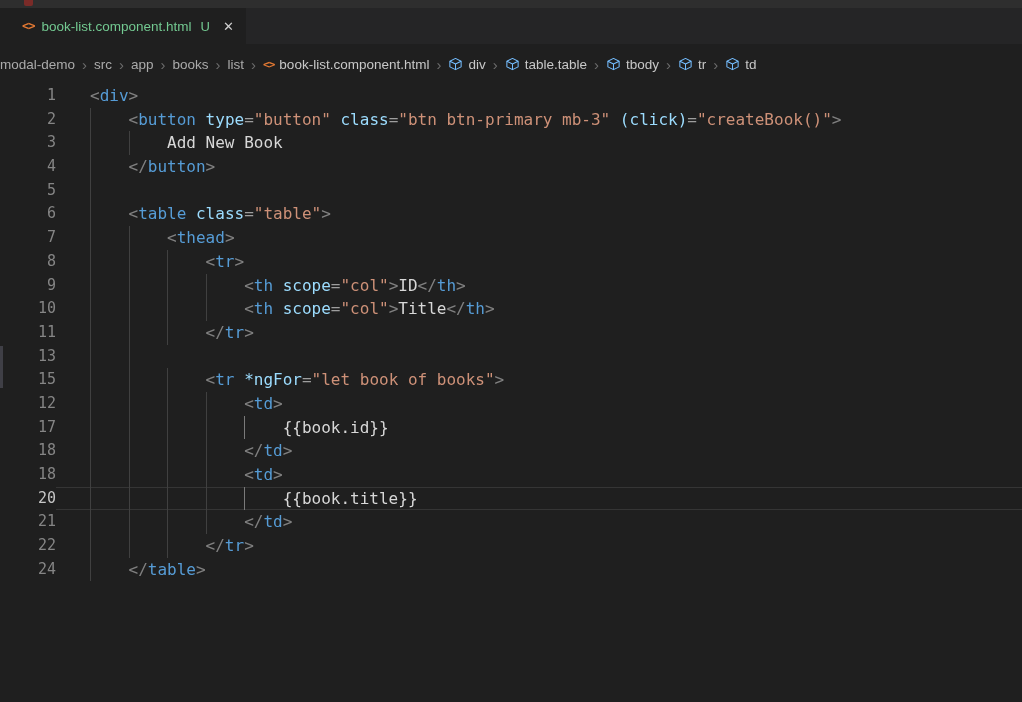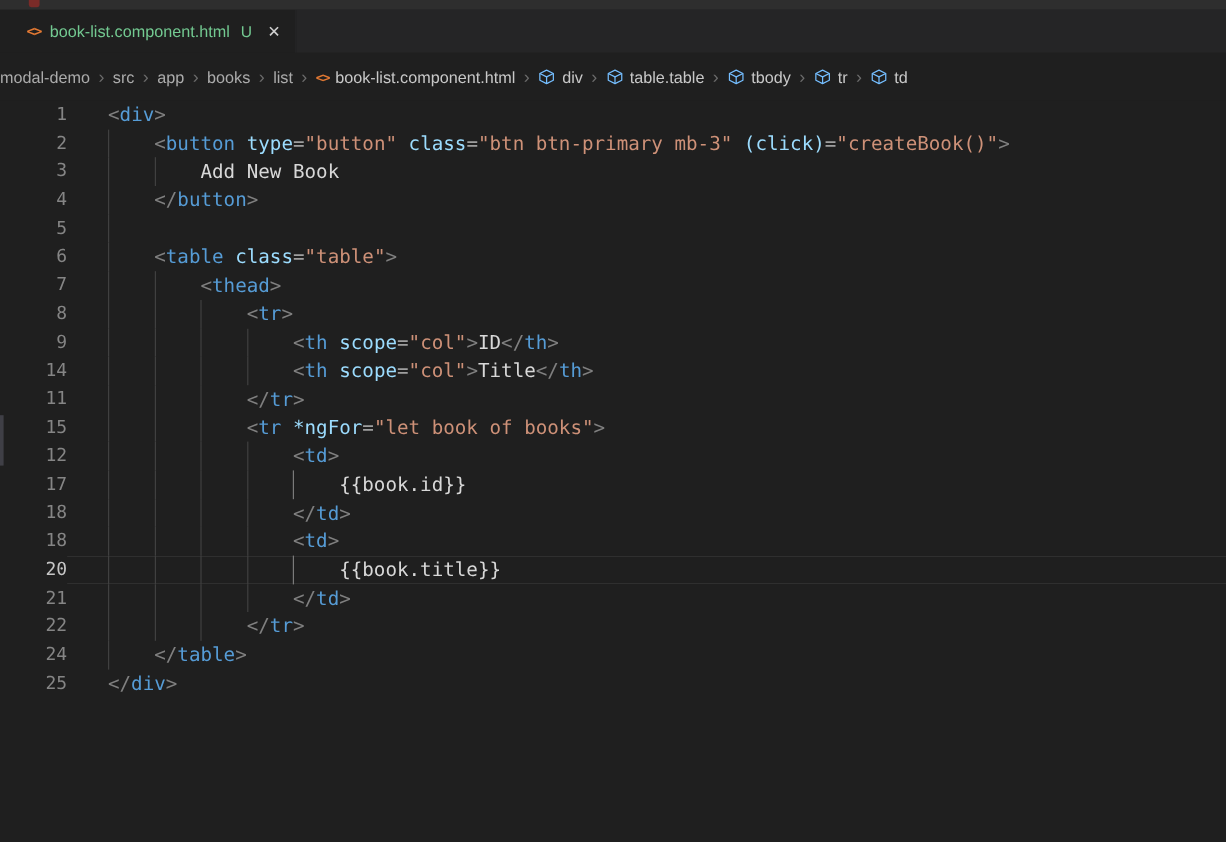--- a/index.html
+++ b/index.html
@@ -183,26 +183,30 @@
       </div>
       <div class="line">
         <div class="ln">8</div>
         <div class="code"><div class="guide" style="left: calc(0ch + 34px);"></div><div class="guide" style="left: calc(4ch + 34px);"></div><div class="guide" style="left: calc(8ch + 34px);"></div><span class="t-ws">            </span><span class="t-p">&lt;</span><span class="t-tag">tr</span><span class="t-p">&gt;</span></div>
       </div>
       <div class="line">
         <div class="ln">9</div>
         <div class="code"><div class="guide" style="left: calc(0ch + 34px);"></div><div class="guide" style="left: calc(4ch + 34px);"></div><div class="guide" style="left: calc(8ch + 34px);"></div><div class="guide" style="left: calc(12ch + 34px);"></div><span class="t-ws">                </span><span class="t-p">&lt;</span><span class="t-tag">th</span><span class="t-ws"> </span><span class="t-attr">scope</span><span class="t-eq">=</span><span class="t-str">"col"</span><span class="t-p">&gt;</span><span class="t-txt">ID</span><span class="t-p">&lt;/</span><span class="t-tag">th</span><span class="t-p">&gt;</span></div>
       </div>
       <div class="line">
-        <div class="ln">14</div>
+        <div class="ln">10</div>
         <div class="code"><div class="guide" style="left: calc(0ch + 34px);"></div><div class="guide" style="left: calc(4ch + 34px);"></div><div class="guide" style="left: calc(8ch + 34px);"></div><div class="guide" style="left: calc(12ch + 34px);"></div><span class="t-ws">                </span><span class="t-p">&lt;</span><span class="t-tag">th</span><span class="t-ws"> </span><span class="t-attr">scope</span><span class="t-eq">=</span><span class="t-str">"col"</span><span class="t-p">&gt;</span><span class="t-txt">Title</span><span class="t-p">&lt;/</span><span class="t-tag">th</span><span class="t-p">&gt;</span></div>
       </div>
       <div class="line">
         <div class="ln">11</div>
         <div class="code"><div class="guide" style="left: calc(0ch + 34px);"></div><div class="guide" style="left: calc(4ch + 34px);"></div><div class="guide" style="left: calc(8ch + 34px);"></div><span class="t-ws">            </span><span class="t-p">&lt;/</span><span class="t-tag">tr</span><span class="t-p">&gt;</span></div>
+      </div>
+      <div class="line">
+        <div class="ln">13</div>
+        <div class="code"><div class="guide" style="left: calc(0ch + 34px);"></div><div class="guide" style="left: calc(4ch + 34px);"></div></div>
       </div>
       <div class="line">
         <div class="ln">15</div>
         <div class="code"><div class="guide" style="left: calc(0ch + 34px);"></div><div class="guide" style="left: calc(4ch + 34px);"></div><div class="guide" style="left: calc(8ch + 34px);"></div><span class="t-ws">            </span><span class="t-p">&lt;</span><span class="t-tag">tr</span><span class="t-ws"> </span><span class="t-attr">*ngFor</span><span class="t-eq">=</span><span class="t-str">"let book of books"</span><span class="t-p">&gt;</span></div>
       </div>
       <div class="line">
         <div class="ln">12</div>
         <div class="code"><div class="guide" style="left: calc(0ch + 34px);"></div><div class="guide" style="left: calc(4ch + 34px);"></div><div class="guide" style="left: calc(8ch + 34px);"></div><div class="guide" style="left: calc(12ch + 34px);"></div><span class="t-ws">                </span><span class="t-p">&lt;</span><span class="t-tag">td</span><span class="t-p">&gt;</span></div>
       </div>
       <div class="line">
@@ -226,20 +230,16 @@
         <div class="code"><div class="guide" style="left: calc(0ch + 34px);"></div><div class="guide" style="left: calc(4ch + 34px);"></div><div class="guide" style="left: calc(8ch + 34px);"></div><div class="guide" style="left: calc(12ch + 34px);"></div><span class="t-ws">                </span><span class="t-p">&lt;/</span><span class="t-tag">td</span><span class="t-p">&gt;</span></div>
       </div>
       <div class="line">
         <div class="ln">22</div>
         <div class="code"><div class="guide" style="left: calc(0ch + 34px);"></div><div class="guide" style="left: calc(4ch + 34px);"></div><div class="guide" style="left: calc(8ch + 34px);"></div><span class="t-ws">            </span><span class="t-p">&lt;/</span><span class="t-tag">tr</span><span class="t-p">&gt;</span></div>
       </div>
       <div class="line">
         <div class="ln">24</div>
         <div class="code"><div class="guide" style="left: calc(0ch + 34px);"></div><span class="t-ws">    </span><span class="t-p">&lt;/</span><span class="t-tag">table</span><span class="t-p">&gt;</span></div>
       </div>
-      <div class="line">
-        <div class="ln">25</div>
-        <div class="code"><span class="t-p">&lt;/</span><span class="t-tag">div</span><span class="t-p">&gt;</span></div>
-      </div>
     </div>
 </div>
 
 <div class="left-notch"></div>
 
 </body></html>

